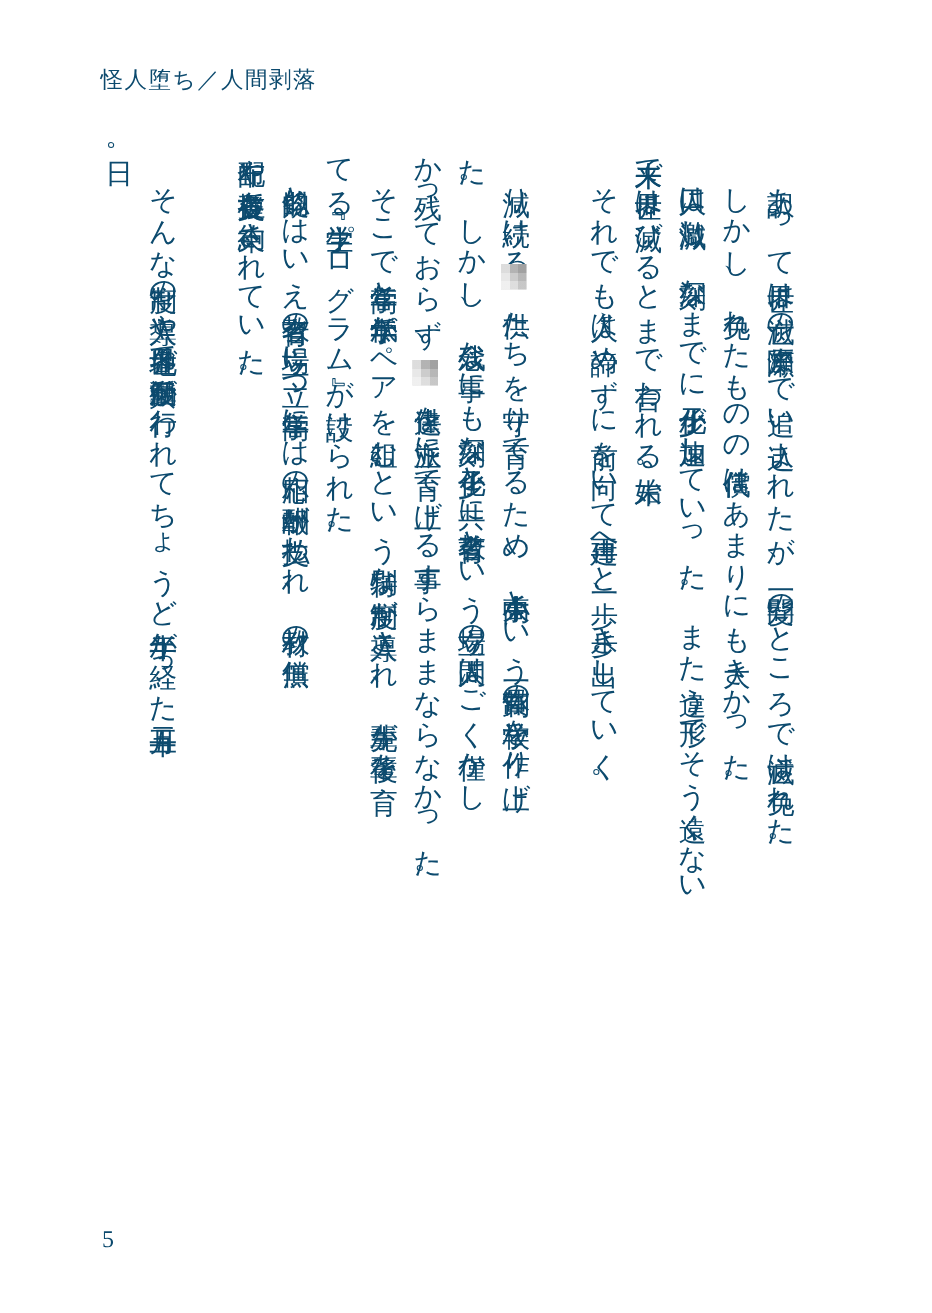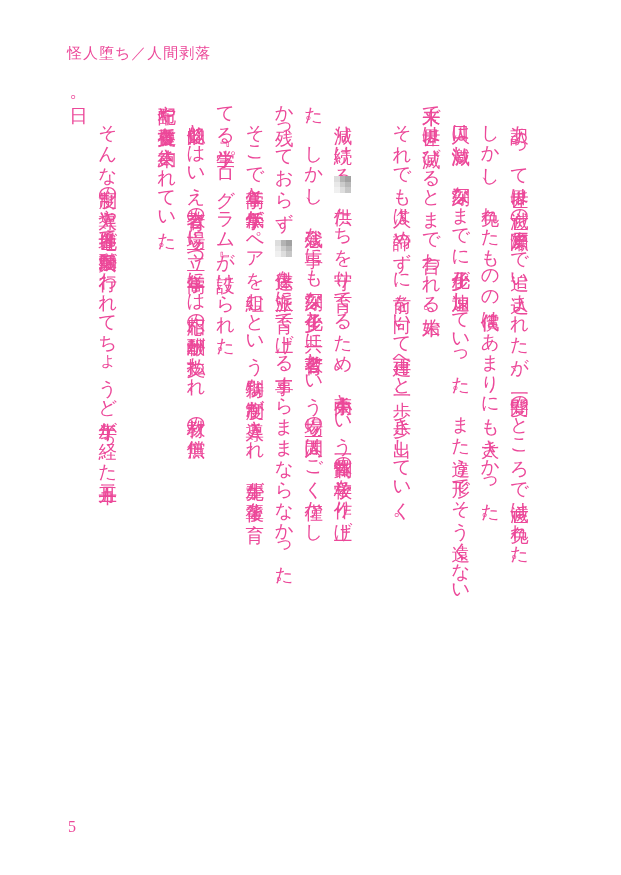--- a/index.html
+++ b/index.html
@@ -7,21 +7,21 @@
     padding: 0;
     background: #ffffff;
   }
   .page {
     position: relative;
     width: 621px;
     height: 875px;
     background: #ffffff;
     overflow: hidden;
     font-family: "Liberation Serif", "DejaVu Serif", serif;
-    color: #ec4899;
+    color: #0c4a6e;
   }
   .header-title {
     position: absolute;
     left: 67px;
     top: 44px;
     font-size: 15px;
     letter-spacing: 1px;
     white-space: nowrap;
   }
   .page-number {

